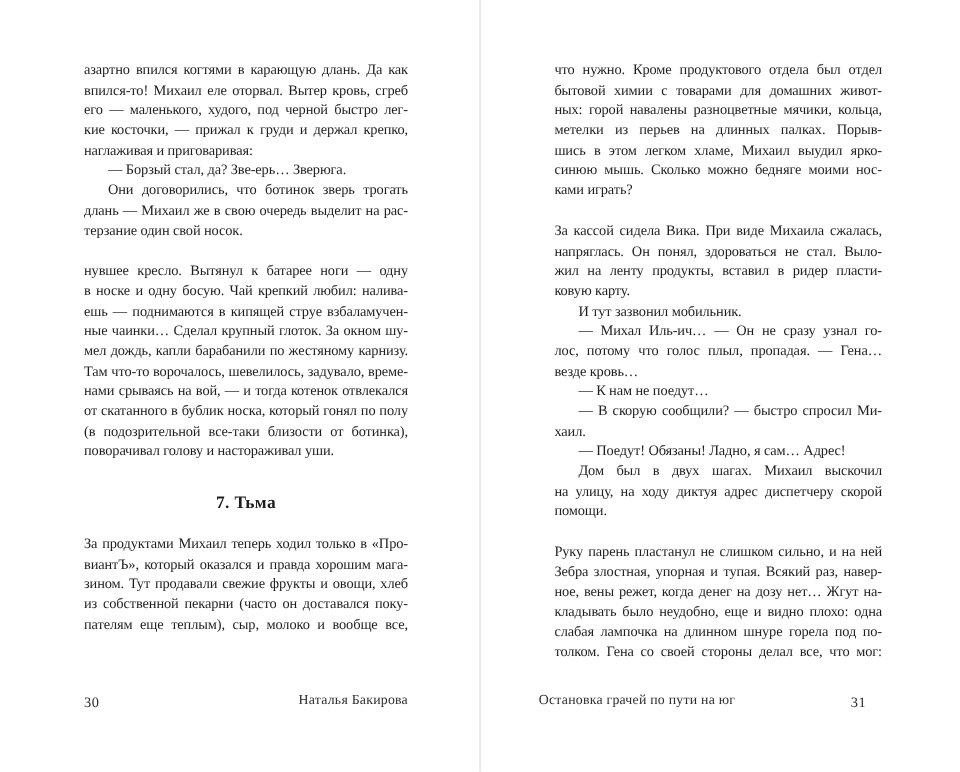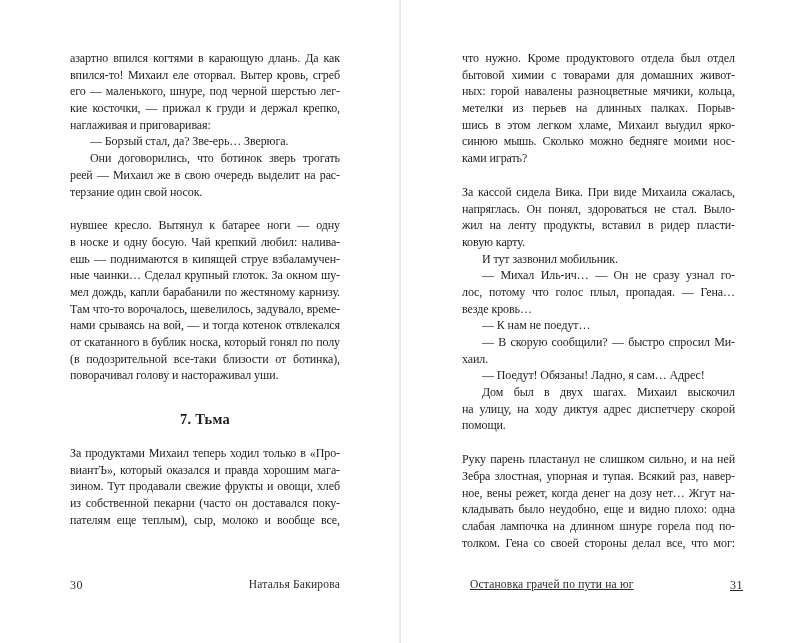--- a/index.html
+++ b/index.html
@@ -64,44 +64,44 @@
   .page-footer{
     position:absolute;
     top:578px;
     display:flex;
     justify-content:space-between;
     align-items:flex-start;
     font-size:11.5px;
     color:var(--footer-ink);
   }
   .page-left .page-footer{left:70px;width:270px;}
-  .page-right .page-footer{left:69px;width:273px;text-decoration:underline;}
+  .page-right .page-footer{left:48px;width:273px;}
   .folio{font-size:12px;letter-spacing:0.5px;}
   .running{letter-spacing:0.2px;}
 </style>
 </head>
 <body>
 
 <div class="spread">
 
   <section class="page page-left">
     <div class="page-body">
         <div class="para">
           <div class="line jl">азартно впился когтями в карающую длань. Да как</div>
           <div class="line jl">впился-то! Михаил еле оторвал. Вытер кровь, сгреб</div>
-          <div class="line jl">его — маленького, шнуре, под черной шерстью лег-</div>
+          <div class="line jl">его — маленького, худого, под черной быстро лег-</div>
           <div class="line jl">кие косточки, — прижал к груди и держал крепко,</div>
           <div class="line">наглаживая и приговаривая:</div>
         </div>
         <div class="para">
           <div class="line ind">— Борзый стал, да? Зве-ерь… Зверюга.</div>
         </div>
         <div class="para">
           <div class="line jl ind">Они договорились, что ботинок зверь трогать</div>
-          <div class="line jl">реей — Михаил же в свою очередь выделит на рас-</div>
+          <div class="line jl">длань — Михаил же в свою очередь выделит на рас-</div>
           <div class="line">терзание один свой носок.</div>
         </div>
         <div class="para gap">
           <div class="line jl">нувшее кресло. Вытянул к батарее ноги — одну</div>
           <div class="line jl">в носке и одну босую. Чай крепкий любил: налива-</div>
           <div class="line jl">ешь — поднимаются в кипящей струе взбаламучен-</div>
           <div class="line jl">ные чаинки… Сделал крупный глоток. За окном шу-</div>
           <div class="line jl">мел дождь, капли барабанили по жестяному карнизу.</div>
           <div class="line jl">Там что-то ворочалось, шевелилось, задувало, време-</div>
           <div class="line jl">нами срываясь на вой, — и тогда котенок отвлекался</div>

